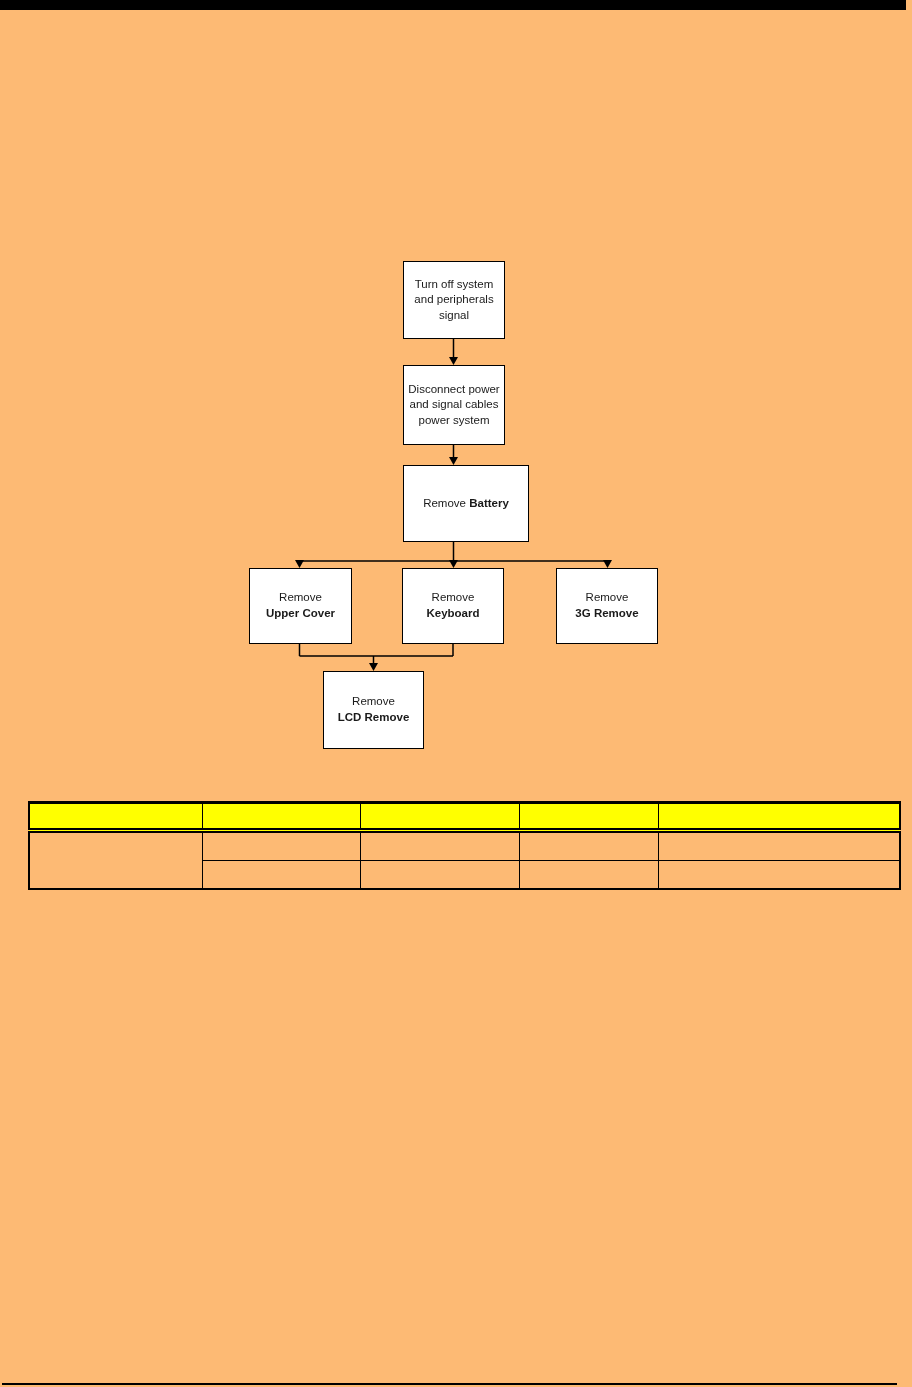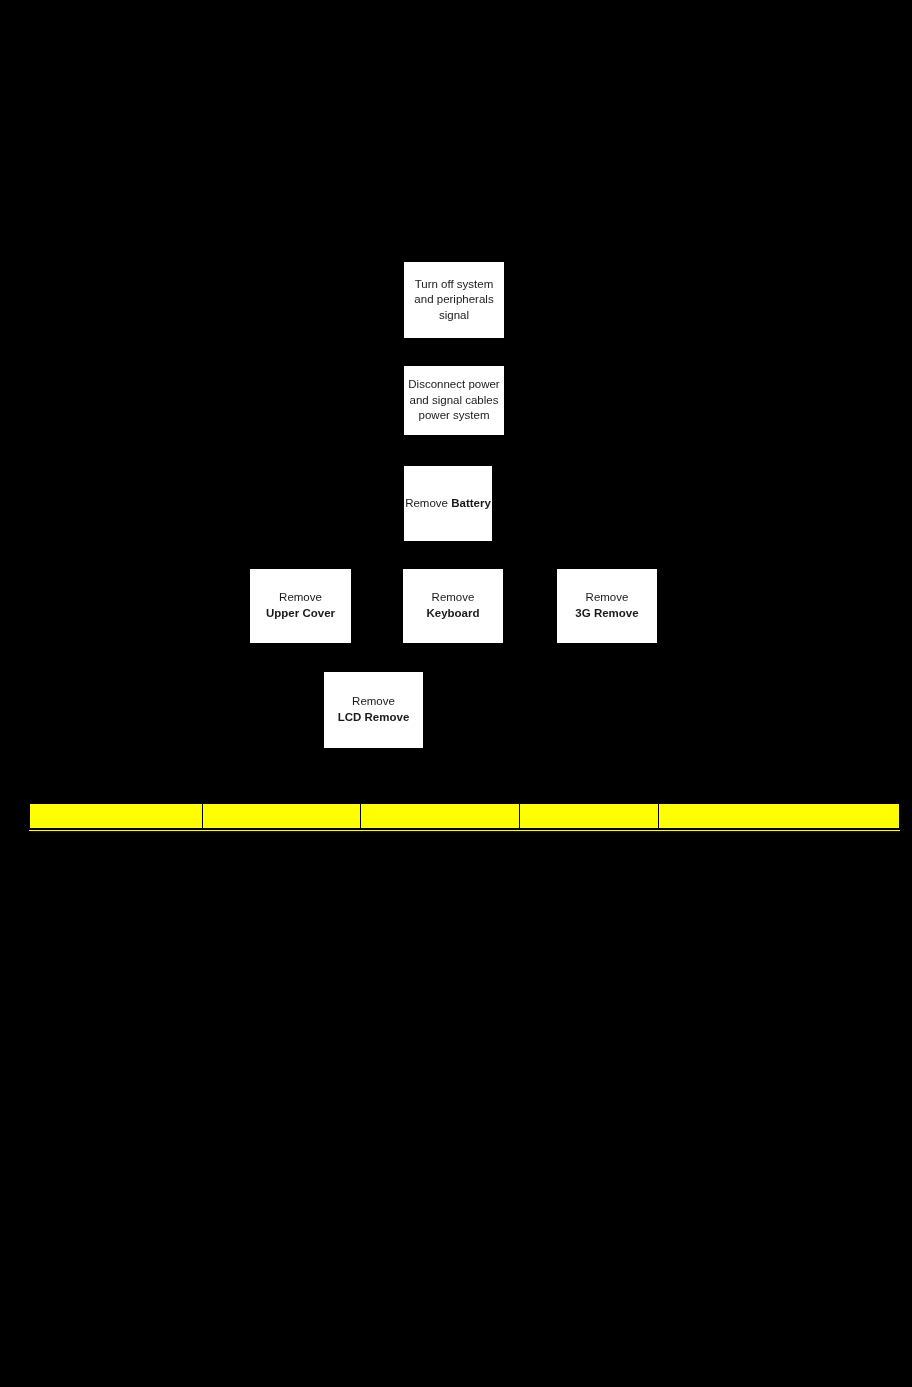--- a/index.html
+++ b/index.html
@@ -1,20 +1,20 @@
 <!DOCTYPE html>
 <html><head>
 <meta charset="utf-8">
 <style>
   html, body { margin: 0; padding: 0; background: #ffffff; }
   .page {
     position: relative;
     width: 912px;
     height: 1387px;
-    background: #000000;
+    background: #fdba74;
     font-family: "Liberation Sans", sans-serif;
     overflow: hidden;
   }
 
   
   .top-bar {
     position: absolute;
     left: 0; top: 0;
     width: 906px; height: 10px;
     background: #000000;
@@ -45,22 +45,22 @@
     flex-direction: column;
     align-items: center;
     justify-content: center;
     text-align: center;
     font-size: 11.5px;
     line-height: 1.35;
     color: #1a1a1a;
   }
   .flow-box .bold { font-weight: bold; }
   .box-turn-off   { left: 403px; top: 261px; width: 102px; height: 78px; }
-  .box-disconnect { left: 403px; top: 365px; width: 102px; height: 71px; }
-  .box-battery    { left: 403px; top: 465px; width: 90px; height: 77px; }
+  .box-disconnect { left: 403px; top: 365px; width: 102px; height: 80px; }
+  .box-battery    { left: 403px; top: 465px; width: 126px; height: 77px; }
   .box-upper-case { left: 249px; top: 568px; width: 103px; height: 76px; }
   .box-keyboard   { left: 402px; top: 568px; width: 102px; height: 76px; }
   .box-3g-cover   { left: 556px; top: 568px; width: 102px; height: 76px; }
   .box-lcd        { left: 323px; top: 671px; width: 101px; height: 78px; }
 
   
   .data-table {
     position: absolute;
     left: 28px; top: 801px;
     z-index: 2;

